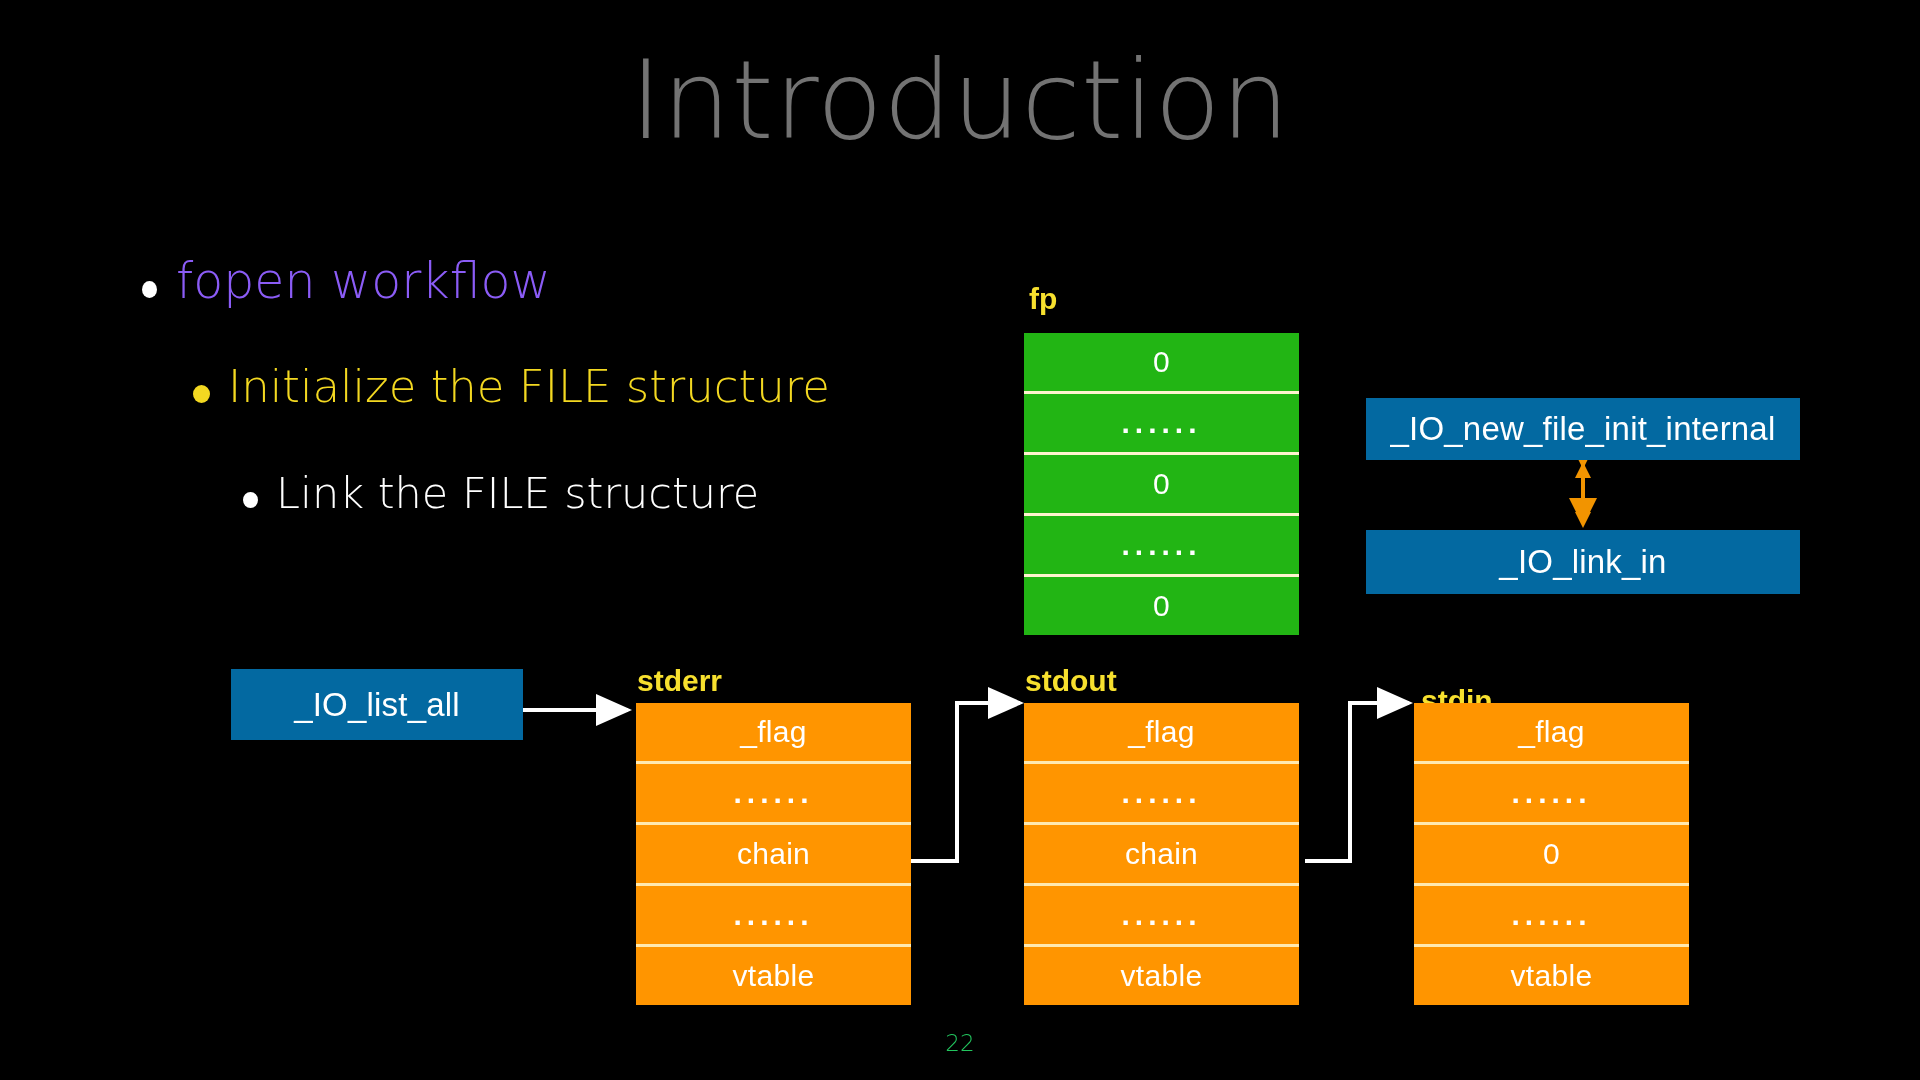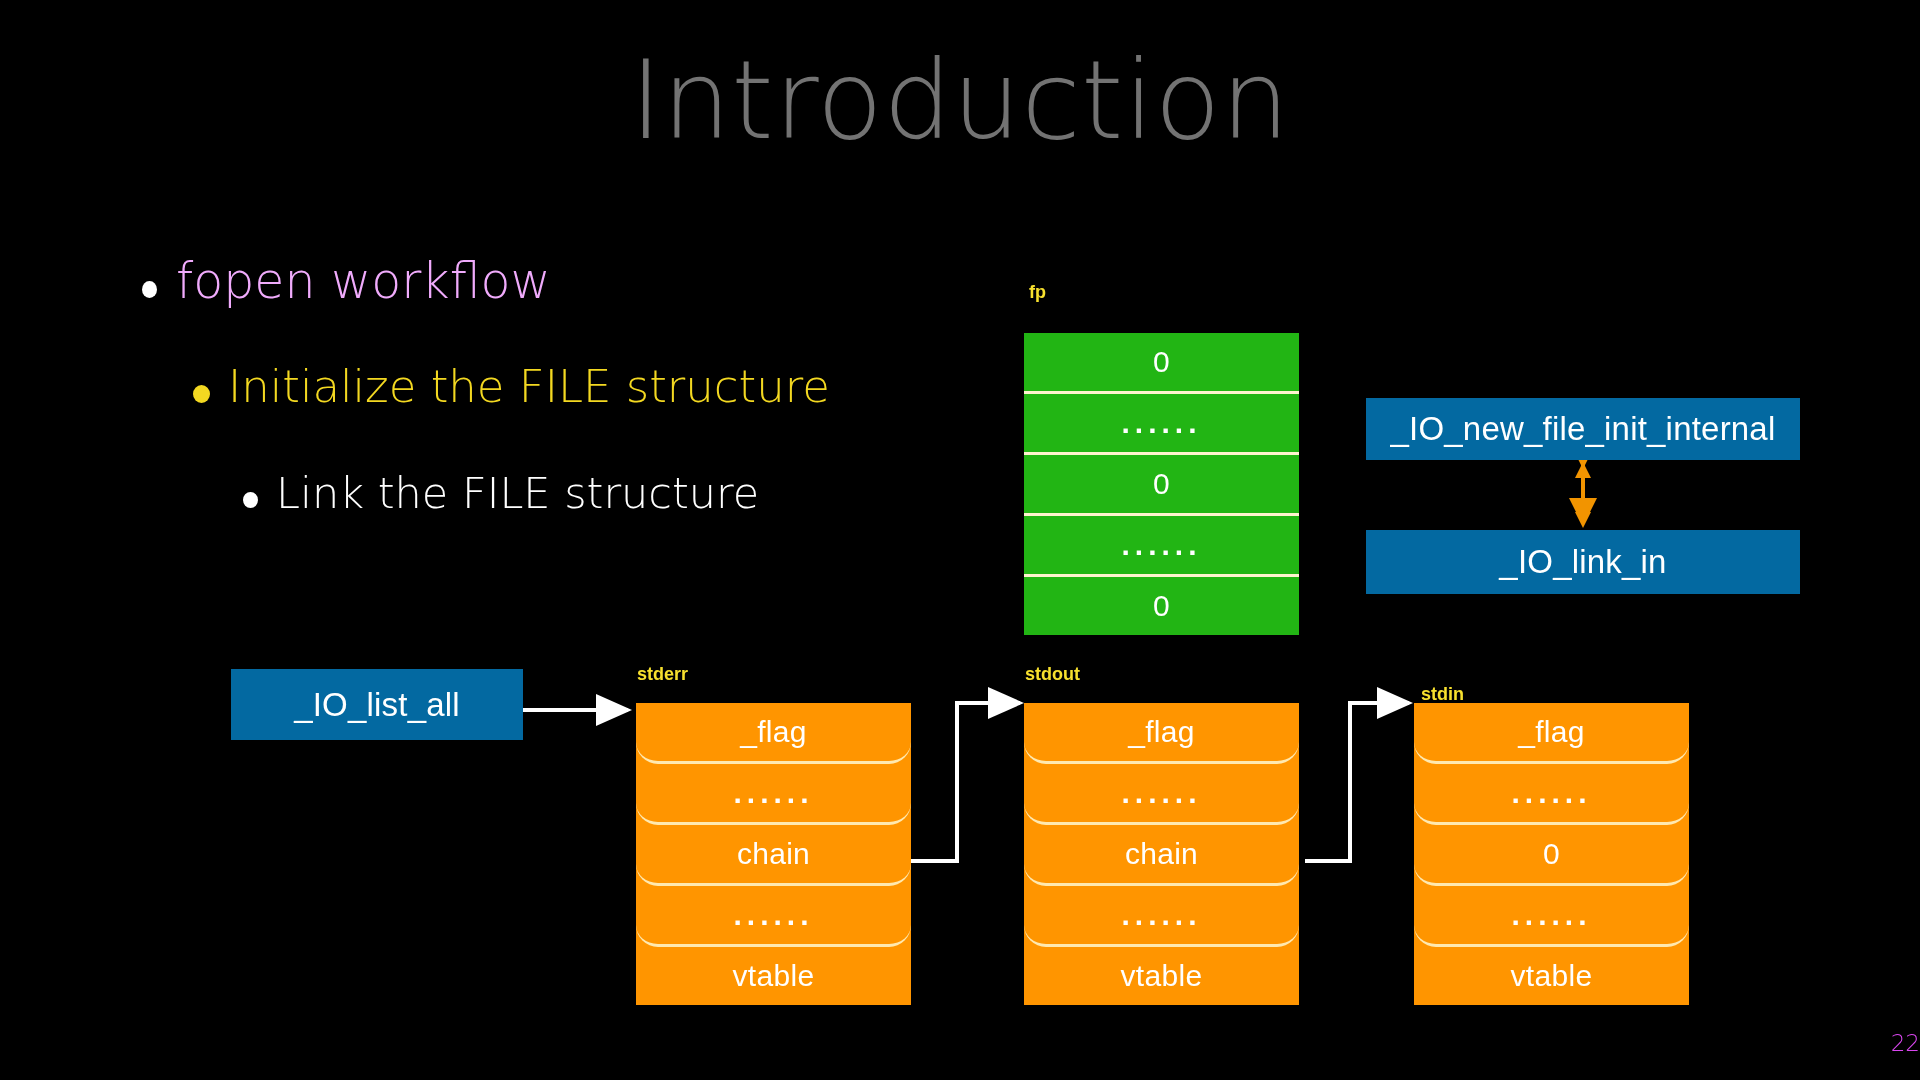--- a/index.html
+++ b/index.html
@@ -43,21 +43,21 @@
     display: flex;
     align-items: center;
     white-space: nowrap;
     font-family: "DejaVu Sans", sans-serif;
     font-weight: 300;
   }
   .bullet .dot {
     border-radius: 50%;
     flex: none;
   }
-  .bullet-1 { left: 142px; top: 253px; font-size: 49px; color: #f0abfc; }
+  .bullet-1 { left: 142px; top: 253px; font-size: 49px; color: #8b5cf6; }
   .bullet-1 .dot { width: 15px; height: 17px; background: #ffffff; margin-right: 19px; margin-top: 16px; }
   .bullet-2 { left: 193px; top: 360px; font-size: 45px; color: #f3d821; }
   .bullet-2 .dot { width: 17px; height: 18px; background: #f3d821; margin-right: 18px; margin-top: 15px; }
   .bullet-3 { left: 243px; top: 468px; font-size: 43px; color: #ffffff; align-items: center; }
   .bullet-3 .dot { width: 15px; height: 16px; background: #ffffff; margin-right: 18px; margin-top: 14px; }
 
   
   .struct {
     position: absolute;
     box-sizing: border-box;
@@ -79,28 +79,28 @@
   .struct .row.dots {
     letter-spacing: 5px;
     font-size: 30px;
     font-weight: 700;
   }
 
   .struct-label {
     position: absolute;
     font-family: "Liberation Sans", sans-serif;
     font-weight: 700;
-    font-size: 18px;
+    font-size: 30px;
     color: #f7e02e;
     white-space: nowrap;
   }
 
   .green { background: #22b514; }
   .orange { background: #ff9500; }
-  .orange .row { border-bottom-color: #ffe9b0; border-radius: 22px; }
+  .orange .row { border-bottom-color: #ffe9b0; }
 
   
   .fnbox {
     position: absolute;
     background: #0369a1;
     display: flex;
     align-items: center;
     justify-content: center;
     font-family: "Liberation Sans", sans-serif;
     font-size: 33px;
@@ -117,25 +117,25 @@
     height: 1080px;
     pointer-events: none;
   }
 
   
   .page-num {
     position: absolute;
     left: 0;
     top: 1030px;
     width: 1920px;
-    text-align: right;
+    text-align: center;
     font-family: "DejaVu Sans", sans-serif;
     font-weight: 300;
     font-size: 23px;
-    color: #d946ef;
+    color: #22c55e;
   }
 </style>
 </head>
 <body>
 
 <div class="slide">
 
   <div class="title">Introduction</div>
 
   <div class="bullet bullet-1">

